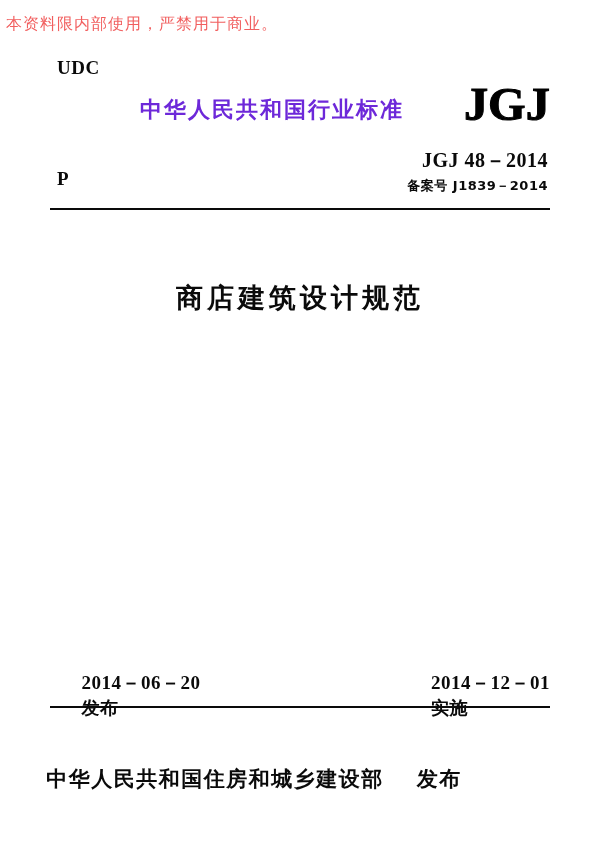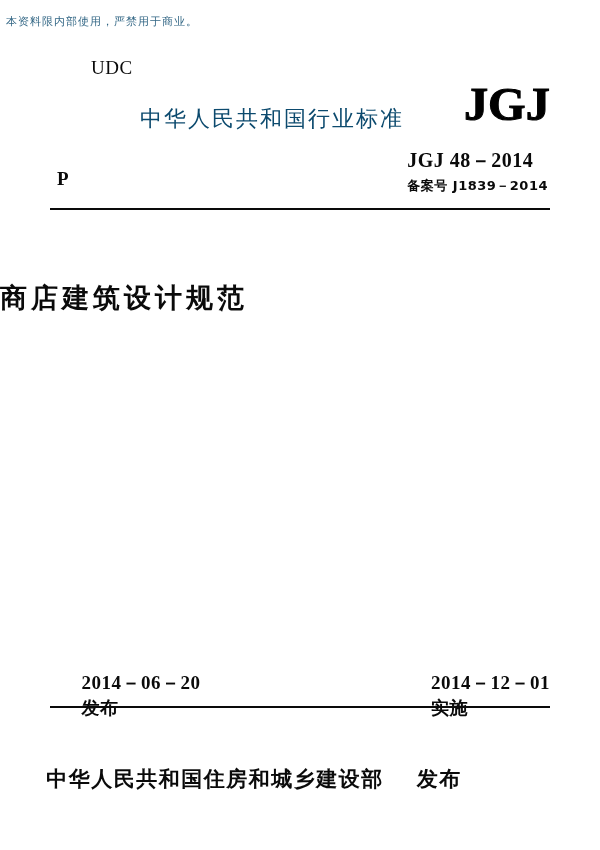--- a/index.html
+++ b/index.html
@@ -22,78 +22,77 @@
     width: 600px;
     height: 850px;
   }
 
   
   .watermark {
     position: absolute;
     top: 14px;
     left: 6px;
     font-family: "DejaVu Sans", sans-serif;
-    font-size: 11px;
+    font-size: 16px;
     letter-spacing: 1px;
-    color: #0c4a6e;
+    color: #ef4444;
     opacity: 0.85;
     white-space: nowrap;
   }
 
   
   .udc {
     position: absolute;
     left: 57px;
     top: 57px;
     font-family: "Liberation Serif", serif;
-    font-weight: normal;
+    font-weight: bold;
     font-size: 19px;
     letter-spacing: 0.5px;
-    margin-left: 34px;
   }
   .pmark {
     position: absolute;
     left: 57px;
     top: 168px;
     font-family: "Liberation Serif", serif;
     font-weight: bold;
     font-size: 19px;
   }
 
   
   .industry-std {
     position: absolute;
     left: 140px;
-    top: 104px;
-    font-family: "DejaVu Sans", sans-serif;
-    font-weight: normal;
+    top: 95px;
+    font-family: "DejaVu Sans", sans-serif;
+    font-weight: bold;
     font-size: 22px;
     letter-spacing: 2px;
-    color: #0c4a6e;
+    color: #6d28d9;
   }
 
   .jgj-logo {
     position: absolute;
     right: 52px;
     top: 82px;
     font-family: "Liberation Serif", serif;
     font-weight: bold;
     font-size: 46px;
     letter-spacing: 0px;
     line-height: 1;
     color: #000;
     -webkit-text-stroke: 1px #000;
     transform: scaleX(1.05);
   }
 
   .std-no {
     position: absolute;
     right: 52px;
     top: 145px;
-    text-align: left;
+    text-align: right;
     font-family: "Liberation Serif", serif;
     font-weight: bold;
     font-size: 20px;
     line-height: 1.55;
     letter-spacing: 0.5px;
   }
   .std-no .line2 {
     font-family: "DejaVu Sans", sans-serif;
     font-size: 13px;
     font-weight: bold;
@@ -107,20 +106,21 @@
     background: #0a0a0a;
   }
   .rule-top { top: 208px; }
   .rule-bottom { top: 706px; }
 
   .title-cn {
     position: absolute;
     left: 0;
     width: 600px;
     top: 280px;
+    text-align: center;
     font-family: "DejaVu Sans", sans-serif;
     font-weight: bold;
     font-size: 27px;
     letter-spacing: 4px;
   }
   .title-en {
     position: absolute;
     left: 0;
     width: 600px;
     top: 333px;

